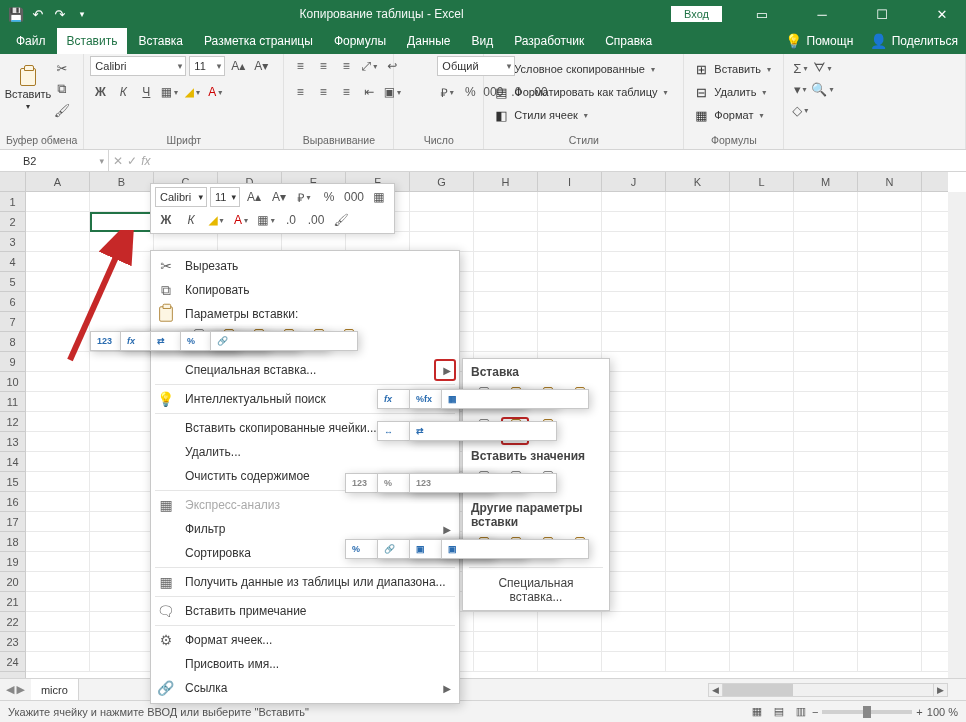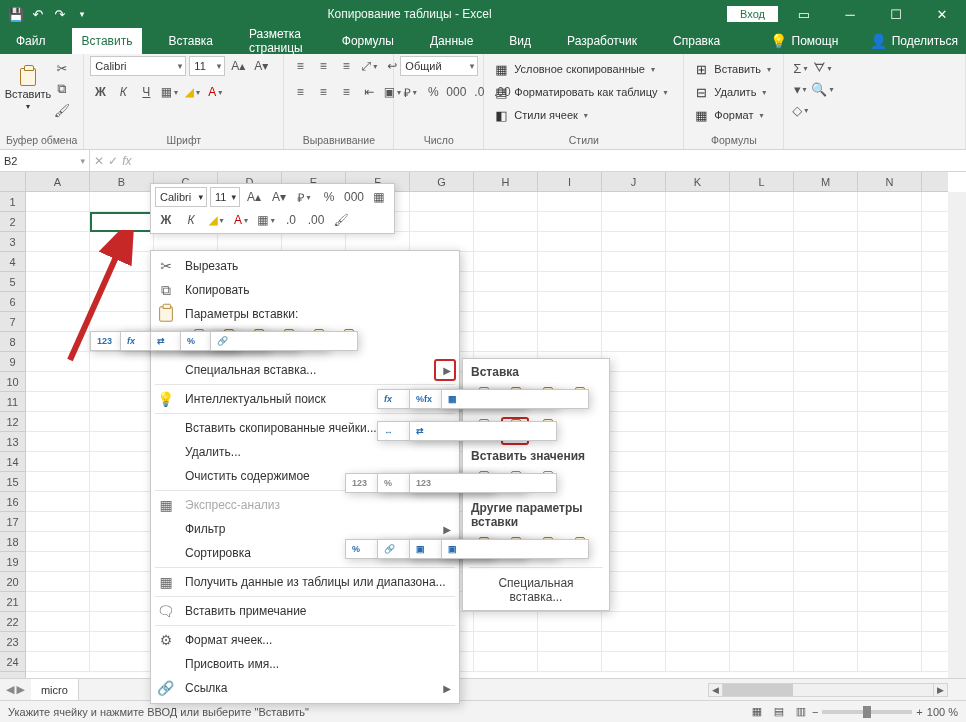--- a/index.html
+++ b/index.html
@@ -3,26 +3,26 @@
 <meta charset="utf-8">
 <style>
 * { box-sizing: border-box; margin: 0; padding: 0; font-family: "Segoe UI", Arial, sans-serif; }
 body { width: 966px; height: 722px; overflow: hidden; background: #fff; position: relative; user-select: none; font-size: 12px; color: #333; }
 
 
 .titlebar { height: 28px; background: #217346; display: flex; align-items: center; color: #fff; font-size: 12px; }
 .qat { display: flex; align-items: center; gap: 2px; padding-left: 6px; }
 .qat .ic { width: 20px; height: 20px; display:flex; align-items:center; justify-content:center; cursor:pointer; font-size:13px; }
 .title { flex: 1; text-align: center; opacity:.95; }
-.tbr { display:flex; align-items:center; gap:6px; padding-right:4px;}
+.tbr { display:flex; align-items:center; gap:20px; padding-right:4px;}
 .tbr .btn { border:1px solid #fff; padding:1px 12px; font-size:11px; cursor:pointer; background:#fff; color:#217346;}
 .tbr .wic { width:40px; height:28px; display:flex; align-items:center; justify-content:center; cursor:pointer; font-size:13px;}
 
 
-.tabs { height: 26px; background:#217346; display:flex; align-items:stretch; padding-left:6px; gap:16px;}
+.tabs { height: 26px; background:#217346; display:flex; align-items:stretch; padding-left:6px; gap:1px;}
 .tabs .tab { padding:0 10px; display:flex; align-items:center; color:#fff; font-size:12px; cursor:pointer; }
 .tabs .tab.active { background:#fff; color:#217346; }
 .tabs .spacer { flex:1;}
 .tabs .rt { display:flex; align-items:center; color:#fff; gap:4px; padding:0 8px; cursor:pointer;}
 .tabs .rt .ri { font-size:14px; }
 
 
 .ribbon { height: 96px; background:#f3f3f3; border-bottom:1px solid #d4d4d4; display:flex; align-items:stretch; }
 .group { border-right:1px solid #e1e1e1; display:flex; flex-direction:column; padding:2px 6px 0 6px; }
 .group .glabel { font-size:10.5px; color:#666; text-align:center; padding:2px 0 3px 0; margin-top:auto;}
@@ -36,21 +36,21 @@
 .combo::after { content:"▾"; position:absolute; right:3px; font-size:9px; color:#666;}
 .row2 { display:flex; gap:3px; margin-top:4px;}
 .tinybtn { width:20px; height:20px; display:flex; align-items:center; justify-content:center; cursor:pointer; font-size:12px; color:#555;}
 .dd::after { content:"▾"; font-size:8px; margin-left:2px; color:#666;}
 
 .stylesbody { display:flex; flex-direction:column; gap:3px; padding-top:3px;}
 .styleitem { display:flex; align-items:center; gap:4px; cursor:pointer; font-size:11px; padding:0 2px; height:20px;}
 .styleic { width:18px; height:16px; display:flex; align-items:center; justify-content:center; font-size:13px;}
 
 
-.fxbar { height:22px; border-bottom:1px solid #d4d4d4; display:flex; align-items:center; }
+.fxbar { height:22px; border-bottom:1px solid #d4d4d4; display:flex; align-items:center;padding-left:19px; }
 .namebox { width:90px; border-right:1px solid #d4d4d4; padding:0 4px; font-size:11px; height:100%; display:flex; align-items:center; position:relative;}
 .namebox::after{content:"▾"; position:absolute; right:4px; font-size:9px; color:#999;}
 .fxicons { display:flex; padding:0 4px; gap:4px; color:#aaa; font-size:12px;}
 .fxicons span{ cursor:pointer;}
 .fxinput { flex:1; padding:0 4px; font-size:11px;}
 
 
 .sheet { position:absolute; top:172px; left:0; right:0; bottom:22px; background:#fff;}
 .colhdrs { position:absolute; top:0; left:26px; right:18px; height:20px; display:flex; background:#e6e6e6; border-bottom:1px solid #ccc;}
 .colhdrs .ch { width:64px; border-right:1px solid #ccc; text-align:center; font-size:11px; color:#555; line-height:20px;}
@@ -213,21 +213,21 @@
         <div class="tinybtn">≡</div>
         <div class="tinybtn">≡</div>
         <div class="tinybtn">⇤</div>
         <div class="tinybtn dd">▣</div>
       </div>
     </div>
     <div class="glabel">Выравнивание</div>
   </div>
 
   <div class="group" style="width:90px;">
-    <div class="gbody" style="flex-direction:column;">
+    <div class="gbody" style="flex-direction:column;margin-left:37px;">
       <div class="combo" style="width:78px;">Общий</div>
       <div class="row2">
         <div class="tinybtn dd">₽</div>
         <div class="tinybtn">%</div>
         <div class="tinybtn">000</div>
         <div class="tinybtn">.0</div>
         <div class="tinybtn">.00</div>
       </div>
     </div>
     <div class="glabel">Число</div>

